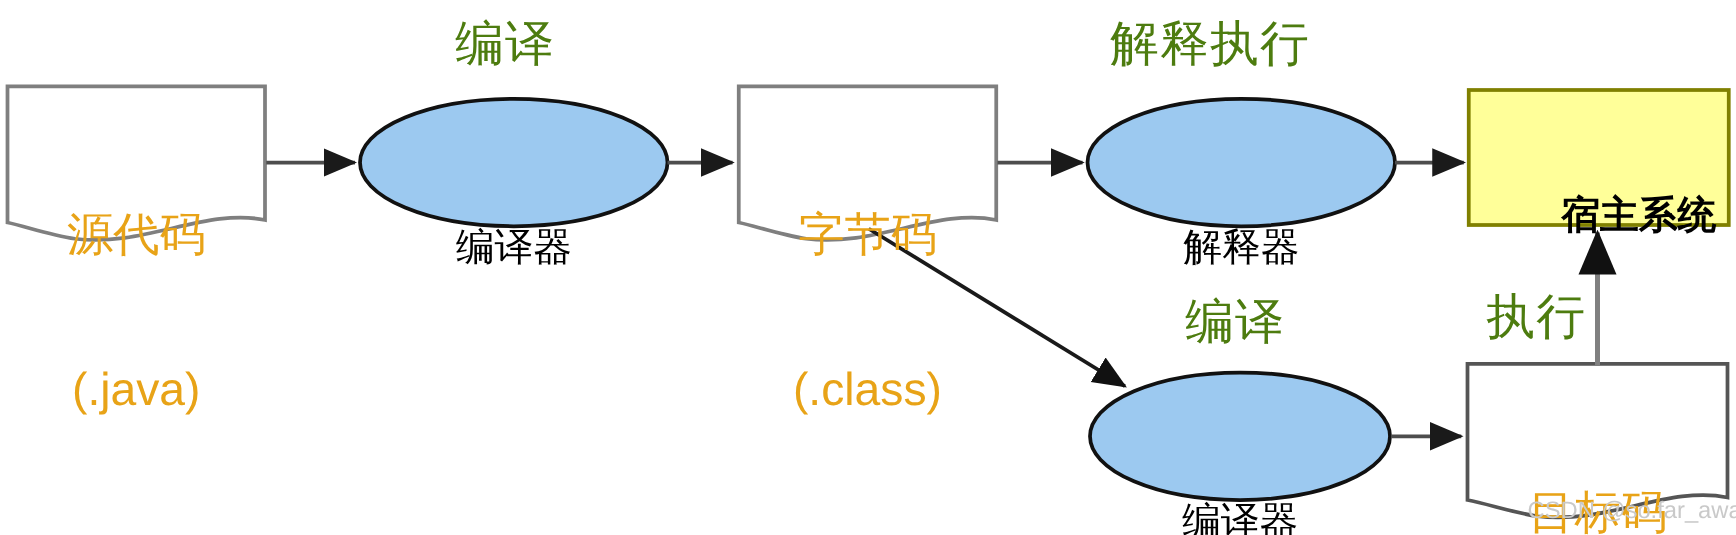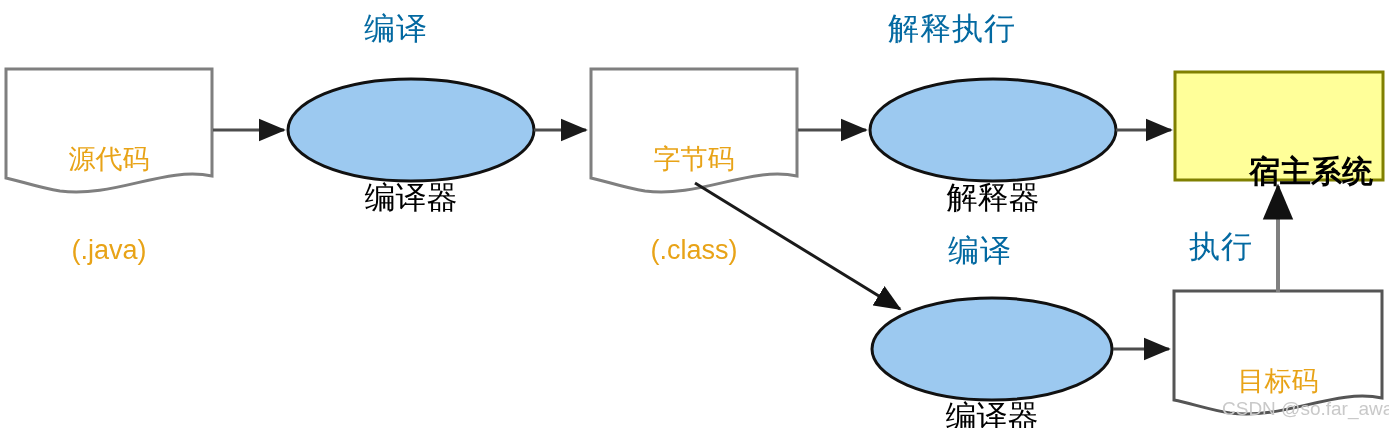--- a/index.html
+++ b/index.html
@@ -26,35 +26,35 @@
   }
   .node-label {
     position: absolute;
     text-align: center;
     line-height: 1.12;
     white-space: pre;
     pointer-events: none;
   }
   .doc-text {
     color: #E8A317;
-    font-size: 27px;
+    font-size: 37px;
   }
   .doc-text .l2 { color: #E8A317; }
   .ellipse-text {
     color: #000000;
     font-size: 31px;
   }
   .host-text {
     color: #000000;
     font-size: 31px;
   }
   .edge-label {
     position: absolute;
-    color: #0369a1;
-    font-size: 31px;
+    color: #4d7c0f;
+    font-size: 39px;
     font-family: "DejaVu Serif", serif;
     white-space: pre;
     letter-spacing: 1px;
   }
   .watermark {
     position: absolute;
     color: #c9c9c9;
     font-size: 19px;
     white-space: pre;
     font-family: "Liberation Sans", sans-serif;

